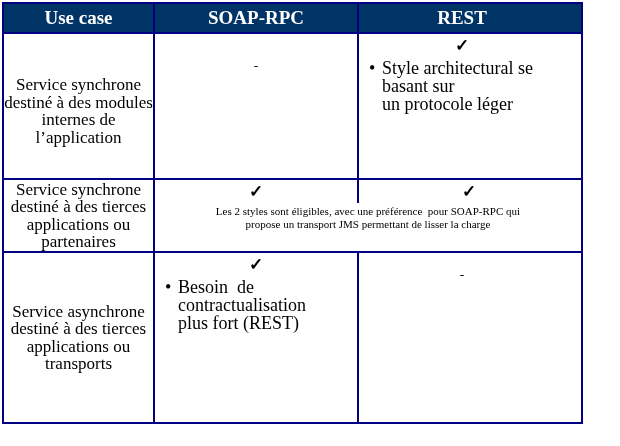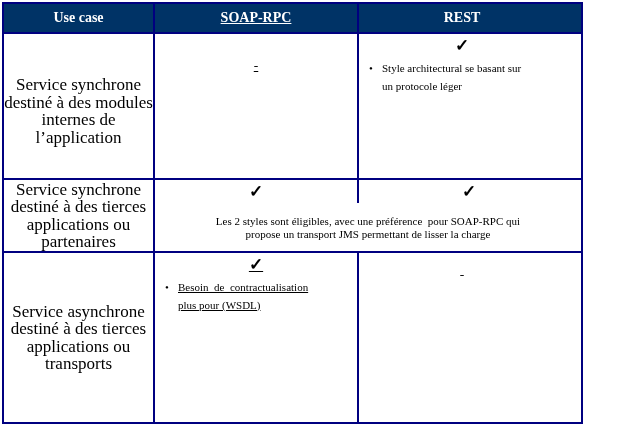--- a/index.html
+++ b/index.html
@@ -30,31 +30,31 @@
     height: 422px;
     border: 2px solid var(--border);
     background: #ffffff;
   }
   .row { display: flex; border-top: 2px solid var(--border); }
   .row.header { border-top: none; height: 28px; background: var(--header_bg); }
   .row1 { height: 146px; }
   .row2 { height: 73px; }
   .row3 { height: 171px; }
   .c1 { width: 149px; }
-  .c2 { width: 204px; border-left: 2px solid var(--border); text-decoration: underline; }
+  .c2 { width: 204px; border-left: 2px solid var(--border); }
   .c3 { width: 208px; border-left: 2px solid var(--border); }
   .cmerged { width: 428px; border-left: 2px solid var(--border); position: relative; }
 
   .hcell {
     display: flex;
     align-items: center;
     justify-content: center;
     color: var(--header_text);
     font-weight: bold;
-    font-size: 14px;
+    font-size: 19px;
   }
   .usecase-cell {
     display: flex;
     align-items: center;
     justify-content: center;
     text-align: center;
     font-size: 17px;
     line-height: 17.5px;
     white-space: pre-wrap;
     padding-top: 10px;
@@ -72,21 +72,21 @@
     padding-top: 2px;
   }
   ul.bullets {
     margin: 3px 0 0 0;
     padding: 0 4px 0 8px;
     list-style: none;
   }
   ul.bullets li {
     position: relative;
     padding-left: 15px;
-    font-size: 11px;
+    font-size: 18px;
     line-height: 18px;
     white-space: pre-wrap;
   }
   ul.bullets li::before {
     content: "\2022";
     position: absolute;
     left: 2px;
     top: 0;
   }
   .checks-pair { display: flex; }
@@ -94,21 +94,21 @@
   .checks-pair .half-right { flex: 1; }
   .half-divider {
     position: absolute;
     left: 202px;
     top: 0;
     width: 2px;
     height: 23px;
     background: var(--border);
   }
   .merged-note {
-    margin-top: 13px;
+    margin-top: 3px;
     text-align: center;
     font-size: 11px;
     line-height: 13px;
     white-space: pre-wrap;
   }
 </style>
 </head>
 <body>
 
 <div class="canvas">
@@ -157,20 +157,20 @@
 
     <div class="row row3">
       <div class="c1 usecase-cell">Service asynchrone
 destiné à des tierces
 applications ou
 transports</div>
       <div class="c2">
         <span class="check">✓</span>
         <ul class="bullets">
           <li>Besoin  de  contractualisation
-plus pour (WSDL)</li>
+plus fort (REST)</li>
         </ul>
       </div>
       <div class="c3 dash-cell dash-top-14">-</div>
     </div>
 
   </div>
 </div>
 
 </body></html>

